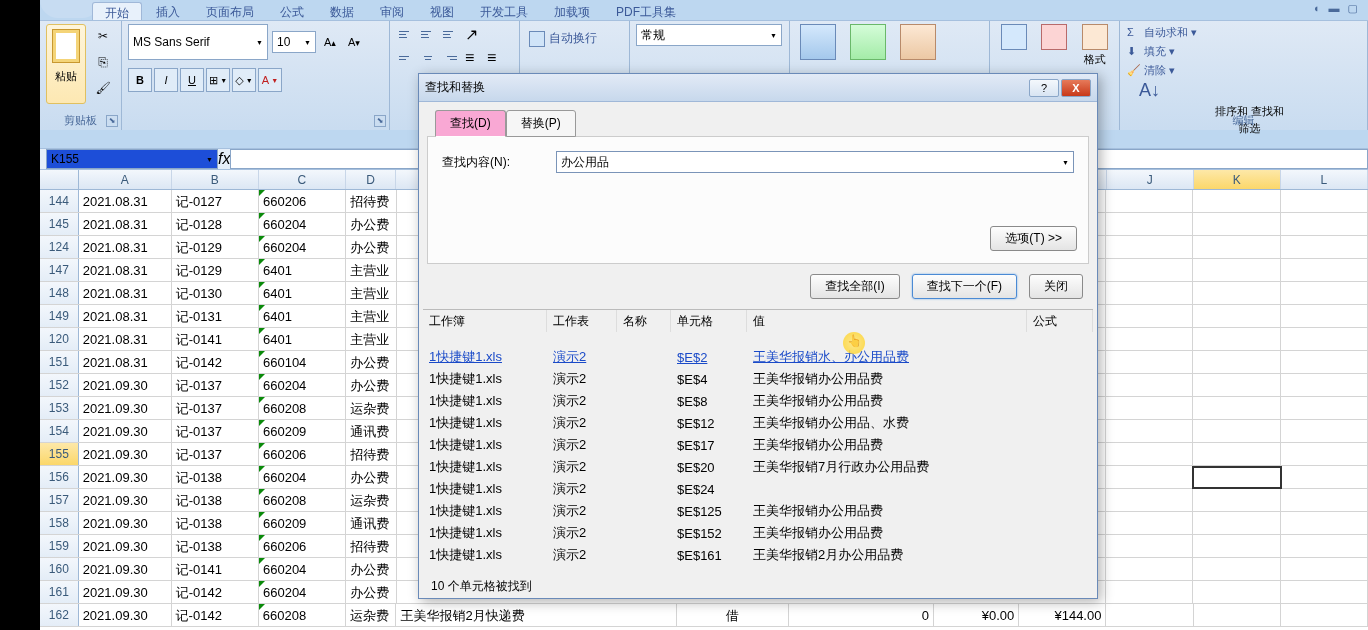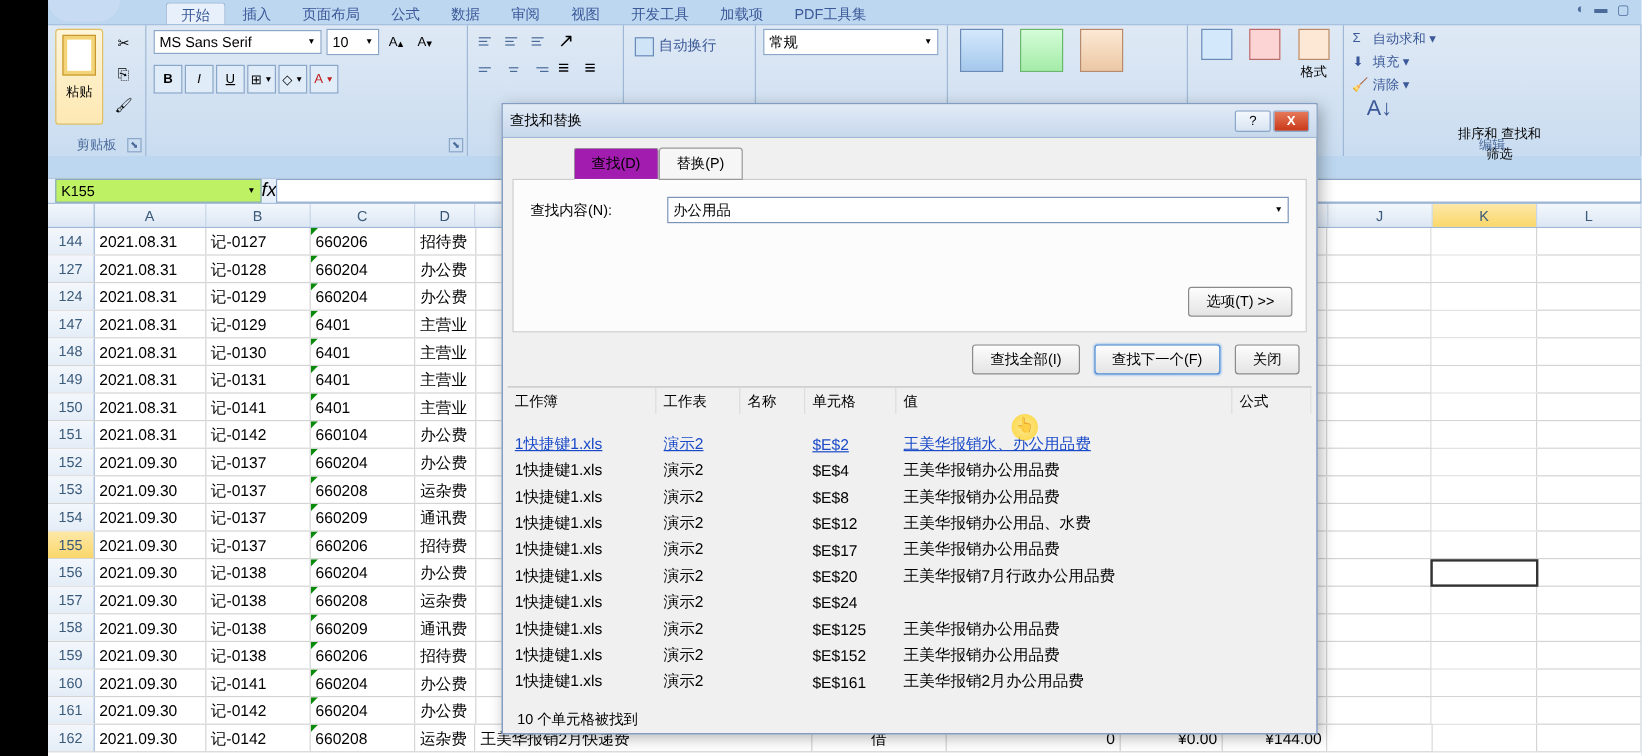--- a/index.html
+++ b/index.html
@@ -1,40 +1,40 @@
 <!DOCTYPE html>
 <html><head>
 <meta charset="utf-8">
 <style>
 * { margin: 0; padding: 0; box-sizing: border-box; font-family: "Microsoft YaHei", "SimSun", sans-serif; }
 body { width: 1368px; height: 630px; background: #bdd7f0; overflow: hidden; position: relative; }
 .black-strip { position: absolute; left: 0; top: 0; width: 40px; height: 630px; background: #000; }
 .office-btn { position: absolute; left: 40px; top: 0; width: 60px; height: 18px; background: #c7dcf2; border-radius: 0 0 30px 30px; }
 
-.tabs { position: absolute; left: 92px; top: 2px; display: flex; gap: 2px; font-size: 12px; margin-left: 46px; }
+.tabs { position: absolute; left: 92px; top: 2px; display: flex; gap: 2px; font-size: 12px; }
 .tab { padding: 2px 12px; color: #3b5998; cursor: pointer; }
 .tab.active { background: #e8f1fb; border: 1px solid #a0b8d8; border-bottom: none; border-radius: 3px 3px 0 0; }
 
 .help-icons { position: absolute; right: 10px; top: 2px; display: flex; gap: 8px; font-size: 11px; color: #4a6a9a; }
 
 .ribbon { position: absolute; left: 40px; top: 20px; right: 0; height: 110px; background: linear-gradient(#dfe9f5, #c9dcf0); border-top: 1px solid #a6c0de; display: flex; }
 .ribbon-group { border-right: 1px solid #9eb8d6; padding: 3px 6px; display: flex; flex-direction: column; height: 100%; position: relative; }
 .ribbon-group-label { position: absolute; bottom: 2px; left: 0; right: 0; text-align: center; font-size: 11px; color: #4a6a9a; }
 .ribbon-group-dialog { position: absolute; bottom: 3px; right: 3px; width: 12px; height: 12px; border: 1px solid #8aa6c8; font-size: 8px; text-align: center; line-height: 10px; color: #4a6a9a; }
 
 .clipboard-group { width: 82px; }
 .paste-btn { width: 40px; height: 80px; background: linear-gradient(#fef5db, #fde8b2); border: 1px solid #e0c060; border-radius: 3px; display: flex; flex-direction: column; align-items: center; padding-top: 4px; font-size: 11px; }
 .clipboard-icon { width: 28px; height: 34px; background: #f4d478; border: 1px solid #c89830; margin-bottom: 6px; position: relative; }
 .clipboard-icon::before { content: ''; position: absolute; top: 3px; left: 3px; right: 3px; bottom: 3px; background: #fff; }
 .clip-small { position: absolute; left: 52px; top: 4px; display: flex; flex-direction: column; gap: 4px; }
 .clip-small-btn { width: 22px; height: 22px; display: flex; align-items: center; justify-content: center; font-size: 12px; }
 
 .font-group { width: 268px; }
 .font-row1 { display: flex; gap: 4px; align-items: center; margin-bottom: 8px; }
-.font-name { width: 140px; height: 20px; background: #fff; border: 1px solid #8aa6c8; font-size: 12px; padding: 2px 4px; display: flex; align-items: center; justify-content: space-between; }
+.font-name { width: 140px; height: 36px; background: #fff; border: 1px solid #8aa6c8; font-size: 12px; padding: 2px 4px; display: flex; align-items: center; justify-content: space-between; }
 .font-size { width: 44px; height: 22px; background: #fff; border: 1px solid #8aa6c8; font-size: 12px; padding: 2px 4px; display: flex; align-items: center; justify-content: space-between; }
 .font-btn { width: 20px; height: 20px; border: 1px solid transparent; display: flex; align-items: center; justify-content: center; font-size: 11px; }
 .font-row2 { display: flex; gap: 2px; align-items: center; }
 .font-row2 .font-btn { border: 1px solid #8aa6c8; background: #e0ecf8; width: 24px; height: 24px; }
 .drop-arrow { font-size: 7px; margin-left: 2px; }
 
 .align-group { width: 130px; }
 .align-row { display: flex; gap: 2px; margin-bottom: 4px; }
 .align-btn { width: 20px; height: 20px; display: flex; flex-direction: column; justify-content: center; gap: 2px; padding: 3px; }
 .align-line { height: 1px; background: #4a6a9a; }
@@ -53,47 +53,47 @@
 .cells-group { width: 130px; display: flex; flex-direction: row; gap: 4px; }
 .cells-btn { width: 38px; height: 84px; display: flex; flex-direction: column; align-items: center; font-size: 11px; }
 .cells-icon { width: 26px; height: 26px; margin-bottom: 2px; }
 
 .edit-group { width: 180px; flex: 1; display: flex; }
 .edit-col { display: flex; flex-direction: column; gap: 2px; font-size: 11px; }
 .edit-item { display: flex; align-items: center; gap: 3px; color: #3b5998; padding: 1px; }
 .edit-icon { width: 14px; height: 14px; }
 
 .formula-bar { position: absolute; left: 40px; top: 148px; right: 0; height: 22px; background: #e6eff9; border-top: 1px solid #a6c0de; border-bottom: 1px solid #a6c0de; display: flex; align-items: center; }
-.name-box { width: 172px; height: 20px; background: #bef264; border: 1px solid #8aa6c8; margin-left: 6px; padding: 0 4px; font-size: 12px; display: flex; align-items: center; justify-content: space-between; }
+.name-box { width: 172px; height: 20px; background: #1d4ed8; border: 1px solid #8aa6c8; margin-left: 6px; padding: 0 4px; font-size: 12px; display: flex; align-items: center; justify-content: space-between; }
 .fx-label { margin: 0 0; font-style: italic; font-size: 16px; }
 .formula-input { flex: 1; height: 20px; background: #fff; border: 1px solid #8aa6c8; }
 
 .sheet-area { position: absolute; left: 40px; top: 170px; right: 0; bottom: 0; background: #fff; }
 .col-headers { display: flex; height: 20px; background: linear-gradient(#f3f7fc, #dce7f4); border-bottom: 1px solid #9eb8d6; }
 .corner { width: 40px; border-right: 1px solid #9eb8d6; }
 .col-header { border-right: 1px solid #c8d6e8; text-align: center; font-size: 12px; line-height: 20px; color: #3a5a7a; }
 .sheet-body { position: relative; }
 .row { display: flex; height: 23px; border-bottom: 1px solid #d4d4d4; font-size: 13px; }
 .row-header { width: 40px; background: linear-gradient(#f3f7fc, #e4edf7); border-right: 1px solid #9eb8d6; text-align: center; line-height: 23px; color: #3a5a7a; font-size: 12px; }
 .row-header.sel { background: linear-gradient(#fde8a8, #fbd76a); }
 .cell { border-right: 1px solid #d4d4d4; padding: 2px 4px; line-height: 19px; white-space: nowrap; overflow: hidden; position: relative; }
 .cell.green-tri::before { content: ''; position: absolute; top: 0; left: 0; border-top: 6px solid #0a8a0a; border-right: 6px solid transparent; }
 .cell.num { text-align: right; }
 
 .selected-cell { position: absolute; border: 2px solid #333; pointer-events: none; }
 
-.dialog { position: absolute; left: 418px; top: 86px; width: 680px; height: 526px; background: #f0f0f0; border: 1px solid #6a8ab8; box-shadow: 3px 3px 12px rgba(0,0,0,0.3); }
+.dialog { position: absolute; left: 418px; top: 73px; width: 680px; height: 526px; background: #f0f0f0; border: 1px solid #6a8ab8; box-shadow: 3px 3px 12px rgba(0,0,0,0.3); }
 .dialog-title { height: 28px; background: linear-gradient(#e2eaf6, #c7d8ec); display: flex; align-items: center; padding: 0 6px; font-size: 12px; border-bottom: 1px solid #a0b8d8; }
 .dialog-title-text { flex: 1; }
 .dialog-btn { width: 30px; height: 18px; background: linear-gradient(#f4f8fc, #d8e4f2); border: 1px solid #8aa6c8; border-radius: 2px; text-align: center; font-size: 11px; line-height: 16px; margin-left: 2px; }
 .dialog-close { background: linear-gradient(#e67a5a, #c83818); color: #fff; font-weight: bold; }
 
 .dialog-tabs { display: flex; margin: 8px 0 0 16px; font-size: 12px; }
 .dialog-tab { padding: 4px 14px; border: 1px solid #999; background: #f6f6f6; border-radius: 3px 3px 0 0; }
-.dialog-tab.active { background: #a21caf; border-bottom: 1px solid #fff; position: relative; z-index: 2; margin-left: 43px; }
+.dialog-tab.active { background: #f9a8d4; border-bottom: 1px solid #fff; position: relative; z-index: 2; }
 .dialog-panel { margin: -1px 8px 0 8px; border: 1px solid #ccc; background: #fcfcfc; height: 128px; padding: 14px; }
 .find-row { display: flex; align-items: center; gap: 24px; font-size: 12px; }
 .find-label { width: 90px; }
 .find-input { flex: 1; height: 22px; border: 1px solid #7a94b8; padding: 2px 4px; font-size: 12px; display: flex; align-items: center; justify-content: space-between; background: #fff; }
 .options-btn { position: absolute; right: 20px; top: 152px; }
 
 .dialog-buttons { display: flex; gap: 12px; justify-content: flex-end; padding: 10px 14px; }
 .dlg-btn { padding: 3px 14px; background: linear-gradient(#fdfdfd, #e4e4e4); border: 1px solid #8a8a8a; border-radius: 3px; font-size: 12px; }
 .dlg-btn.focus { border: 1px solid #4a8ad4; box-shadow: 0 0 2px #6aa6e8; }
 
@@ -294,21 +294,21 @@
         <div class="cell col-A">2021.08.31</div>
         <div class="cell col-B">记-0127</div>
         <div class="cell col-C green-tri">660206</div>
         <div class="cell col-D">招待费</div>
         <div class="cell" style="width:734px"></div>
         <div class="cell col-J"></div>
         <div class="cell col-K"></div>
         <div class="cell col-L"></div>
       </div>
       <div class="row">
-        <div class="row-header">127</div>
+        <div class="row-header">145</div>
         <div class="cell col-A">2021.08.31</div>
         <div class="cell col-B">记-0128</div>
         <div class="cell col-C green-tri">660204</div>
         <div class="cell col-D">办公费</div>
         <div class="cell" style="width:734px"></div>
         <div class="cell col-J"></div>
         <div class="cell col-K"></div>
         <div class="cell col-L"></div>
       </div>
       <div class="row">
@@ -349,21 +349,21 @@
         <div class="cell col-A">2021.08.31</div>
         <div class="cell col-B">记-0131</div>
         <div class="cell col-C green-tri">6401</div>
         <div class="cell col-D">主营业</div>
         <div class="cell" style="width:734px"></div>
         <div class="cell col-J"></div>
         <div class="cell col-K"></div>
         <div class="cell col-L"></div>
       </div>
       <div class="row">
-        <div class="row-header">150</div>
+        <div class="row-header">120</div>
         <div class="cell col-A">2021.08.31</div>
         <div class="cell col-B">记-0141</div>
         <div class="cell col-C green-tri">6401</div>
         <div class="cell col-D">主营业</div>
         <div class="cell" style="width:734px"></div>
         <div class="cell col-J"></div>
         <div class="cell col-K"></div>
         <div class="cell col-L"></div>
       </div>
       <div class="row">

